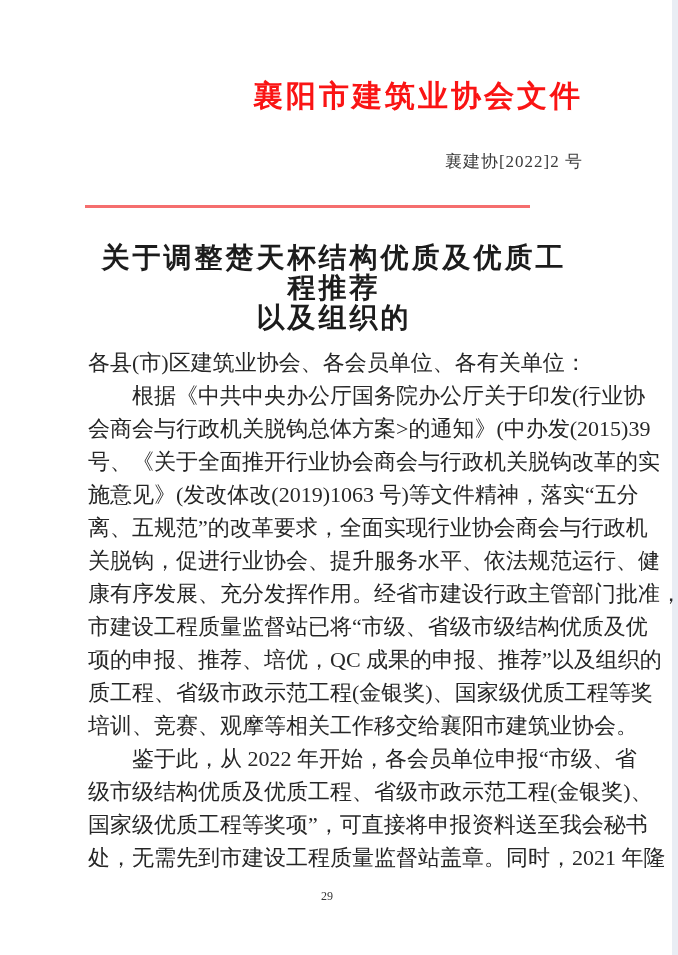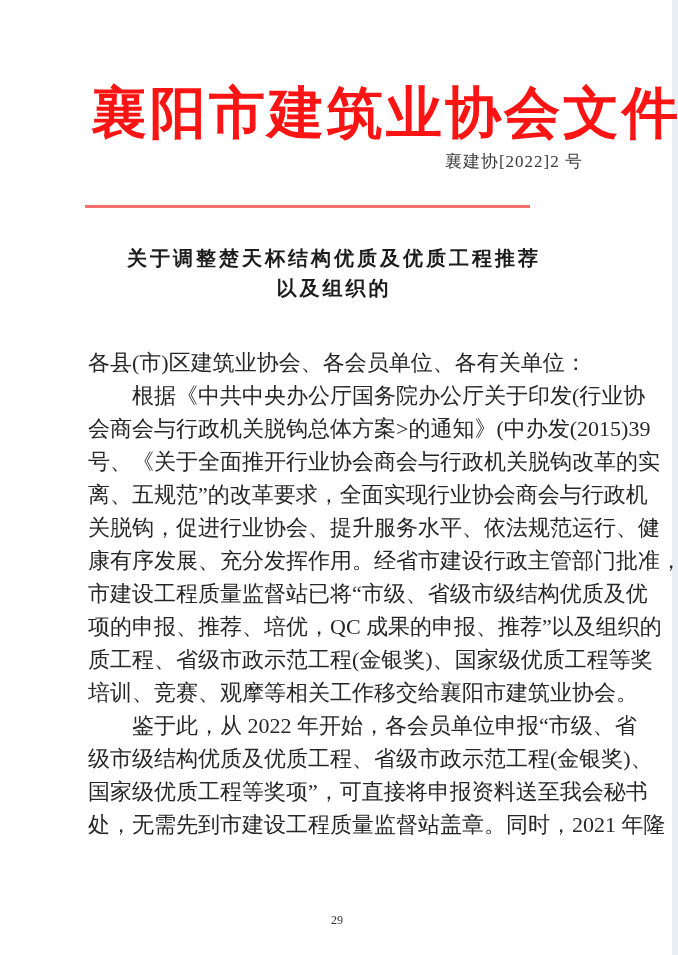--- a/index.html
+++ b/index.html
@@ -21,22 +21,22 @@
     right: 0;
     width: 6px;
     height: 955px;
     background: #e9edf4;
   }
   .org-title {
     position: absolute;
     top: 76px;
     left: 91px;
     width: 492px;
-    text-align: center;
-    font-size: 56px;
+    text-align: right;
+    font-size: 30px;
     font-weight: bold;
     letter-spacing: 3px;
     color: #fa1414;
     white-space: nowrap;
   }
   .doc-number {
     position: absolute;
     top: 150px;
     left: 91px;
     width: 492px;
@@ -52,21 +52,21 @@
     width: 445px;
     height: 2.5px;
     background: #f56e6e;
   }
   .notice-title {
     position: absolute;
     top: 243px;
     left: 88px;
     width: 492px;
     text-align: center;
-    font-size: 20px;
+    font-size: 28px;
     font-weight: bold;
     letter-spacing: 3px;
     line-height: 30px;
     color: #1c1c1c;
   }
   .body-text {
     position: absolute;
     top: 346px;
     left: 88px;
     width: 487px;
@@ -87,26 +87,25 @@
   }
   .para > .doc-line:first-child {
     text-indent: 2em;
   }
   .para > .doc-line:last-child {
     text-align-last: left;
   }
   .page-number {
     position: absolute;
     top: 889px;
-    left: 91px;
+    left: 81px;
     width: 492px;
     text-align: center;
     font-size: 12px;
     color: #333333;
-    margin-top: 24px;
   }
 </style>
 </head>
 <body>
 
 <div class="page">
 
   <div class="edge-strip"></div>
 
   <div class="org-title">襄阳市建筑业协会文件</div>
@@ -120,20 +119,21 @@
     <div>以及组织的</div>
   </div>
 
   <div class="body-text">
     <div class="salutation doc-line">各县(市)区建筑业协会、各会员单位、各有关单位：</div>
 
     <div class="para">
         <div class="doc-line">根据《中共中央办公厅国务院办公厅关于印发(行业协</div>
         <div class="doc-line">会商会与行政机关脱钩总体方案&gt;的通知》(中办发(2015)39</div>
         <div class="doc-line">号、《关于全面推开行业协会商会与行政机关脱钩改革的实</div>
+        <div class="doc-line">施意见》(发改体改(2019)1063 号)等文件精神，落实“五分</div>
         <div class="doc-line">离、五规范”的改革要求，全面实现行业协会商会与行政机</div>
         <div class="doc-line">关脱钩，促进行业协会、提升服务水平、依法规范运行、健</div>
         <div class="doc-line">康有序发展、充分发挥作用。经省市建设行政主管部门批准，</div>
         <div class="doc-line">市建设工程质量监督站已将“市级、省级市级结构优质及优</div>
         <div class="doc-line">项的申报、推荐、培优，QC 成果的申报、推荐”以及组织的</div>
         <div class="doc-line">质工程、省级市政示范工程(金银奖)、国家级优质工程等奖</div>
         <div class="doc-line">培训、竞赛、观摩等相关工作移交给襄阳市建筑业协会。</div>
       </div>
 
     <div class="para">

